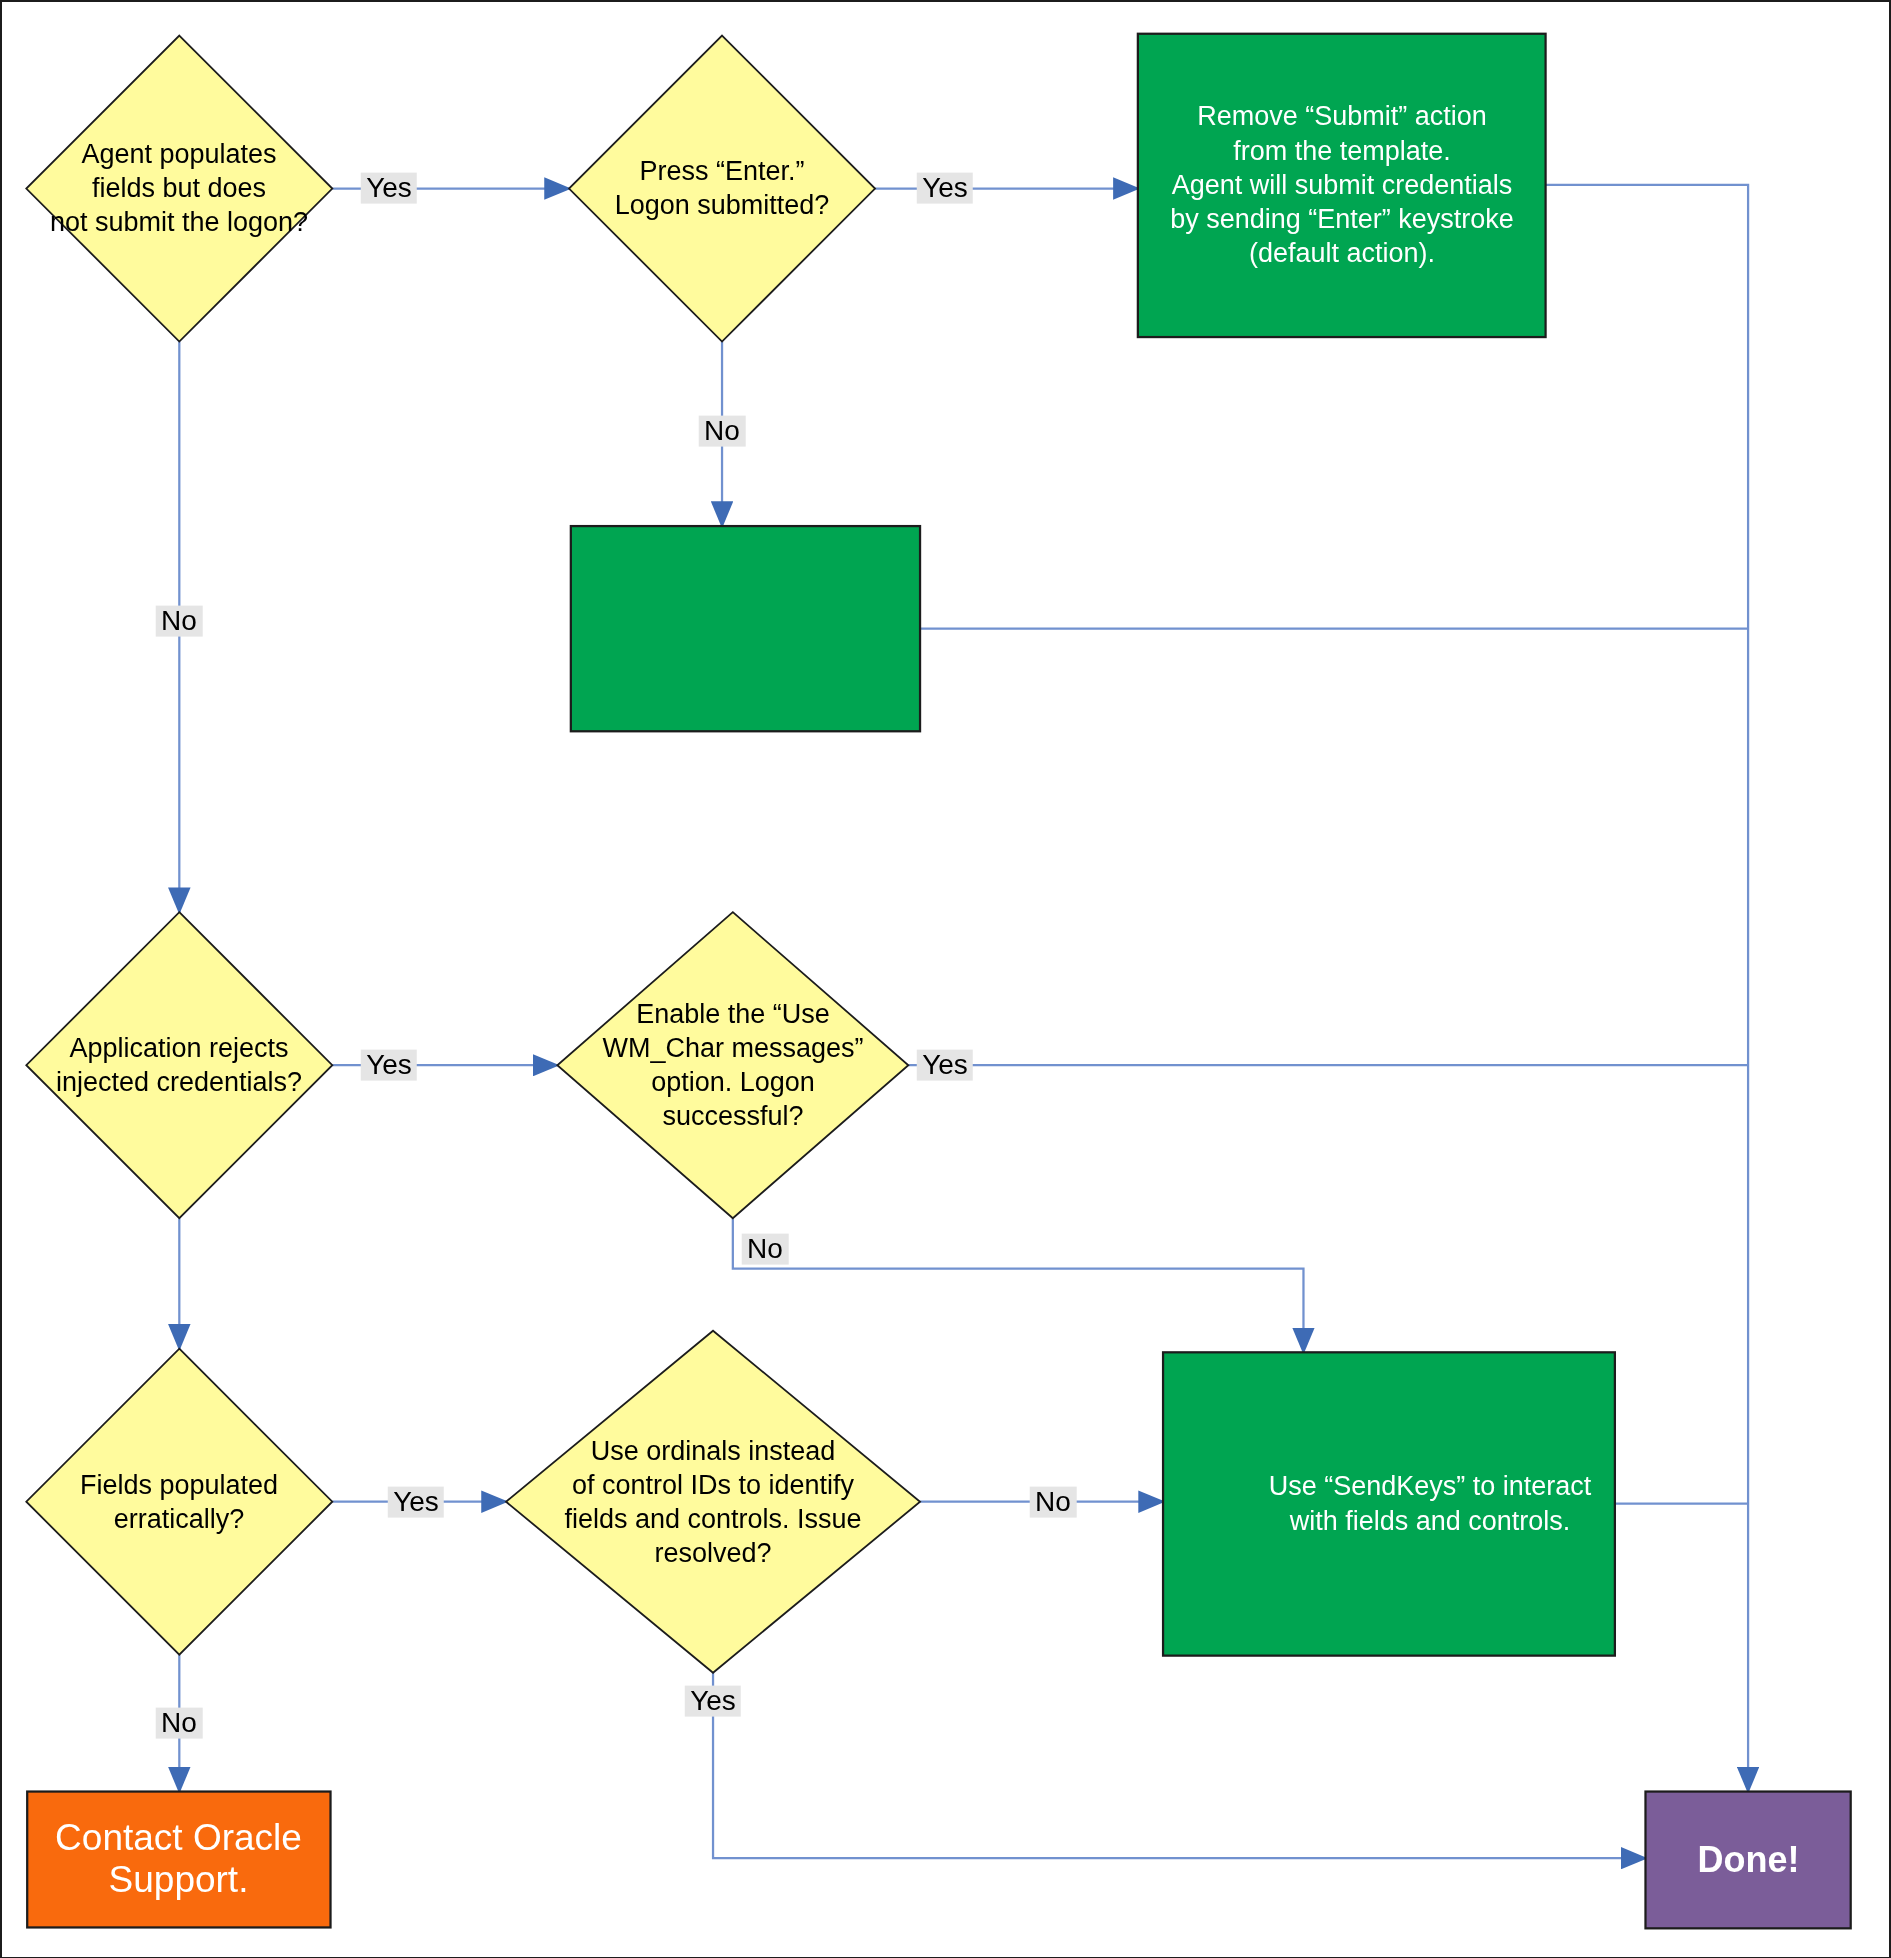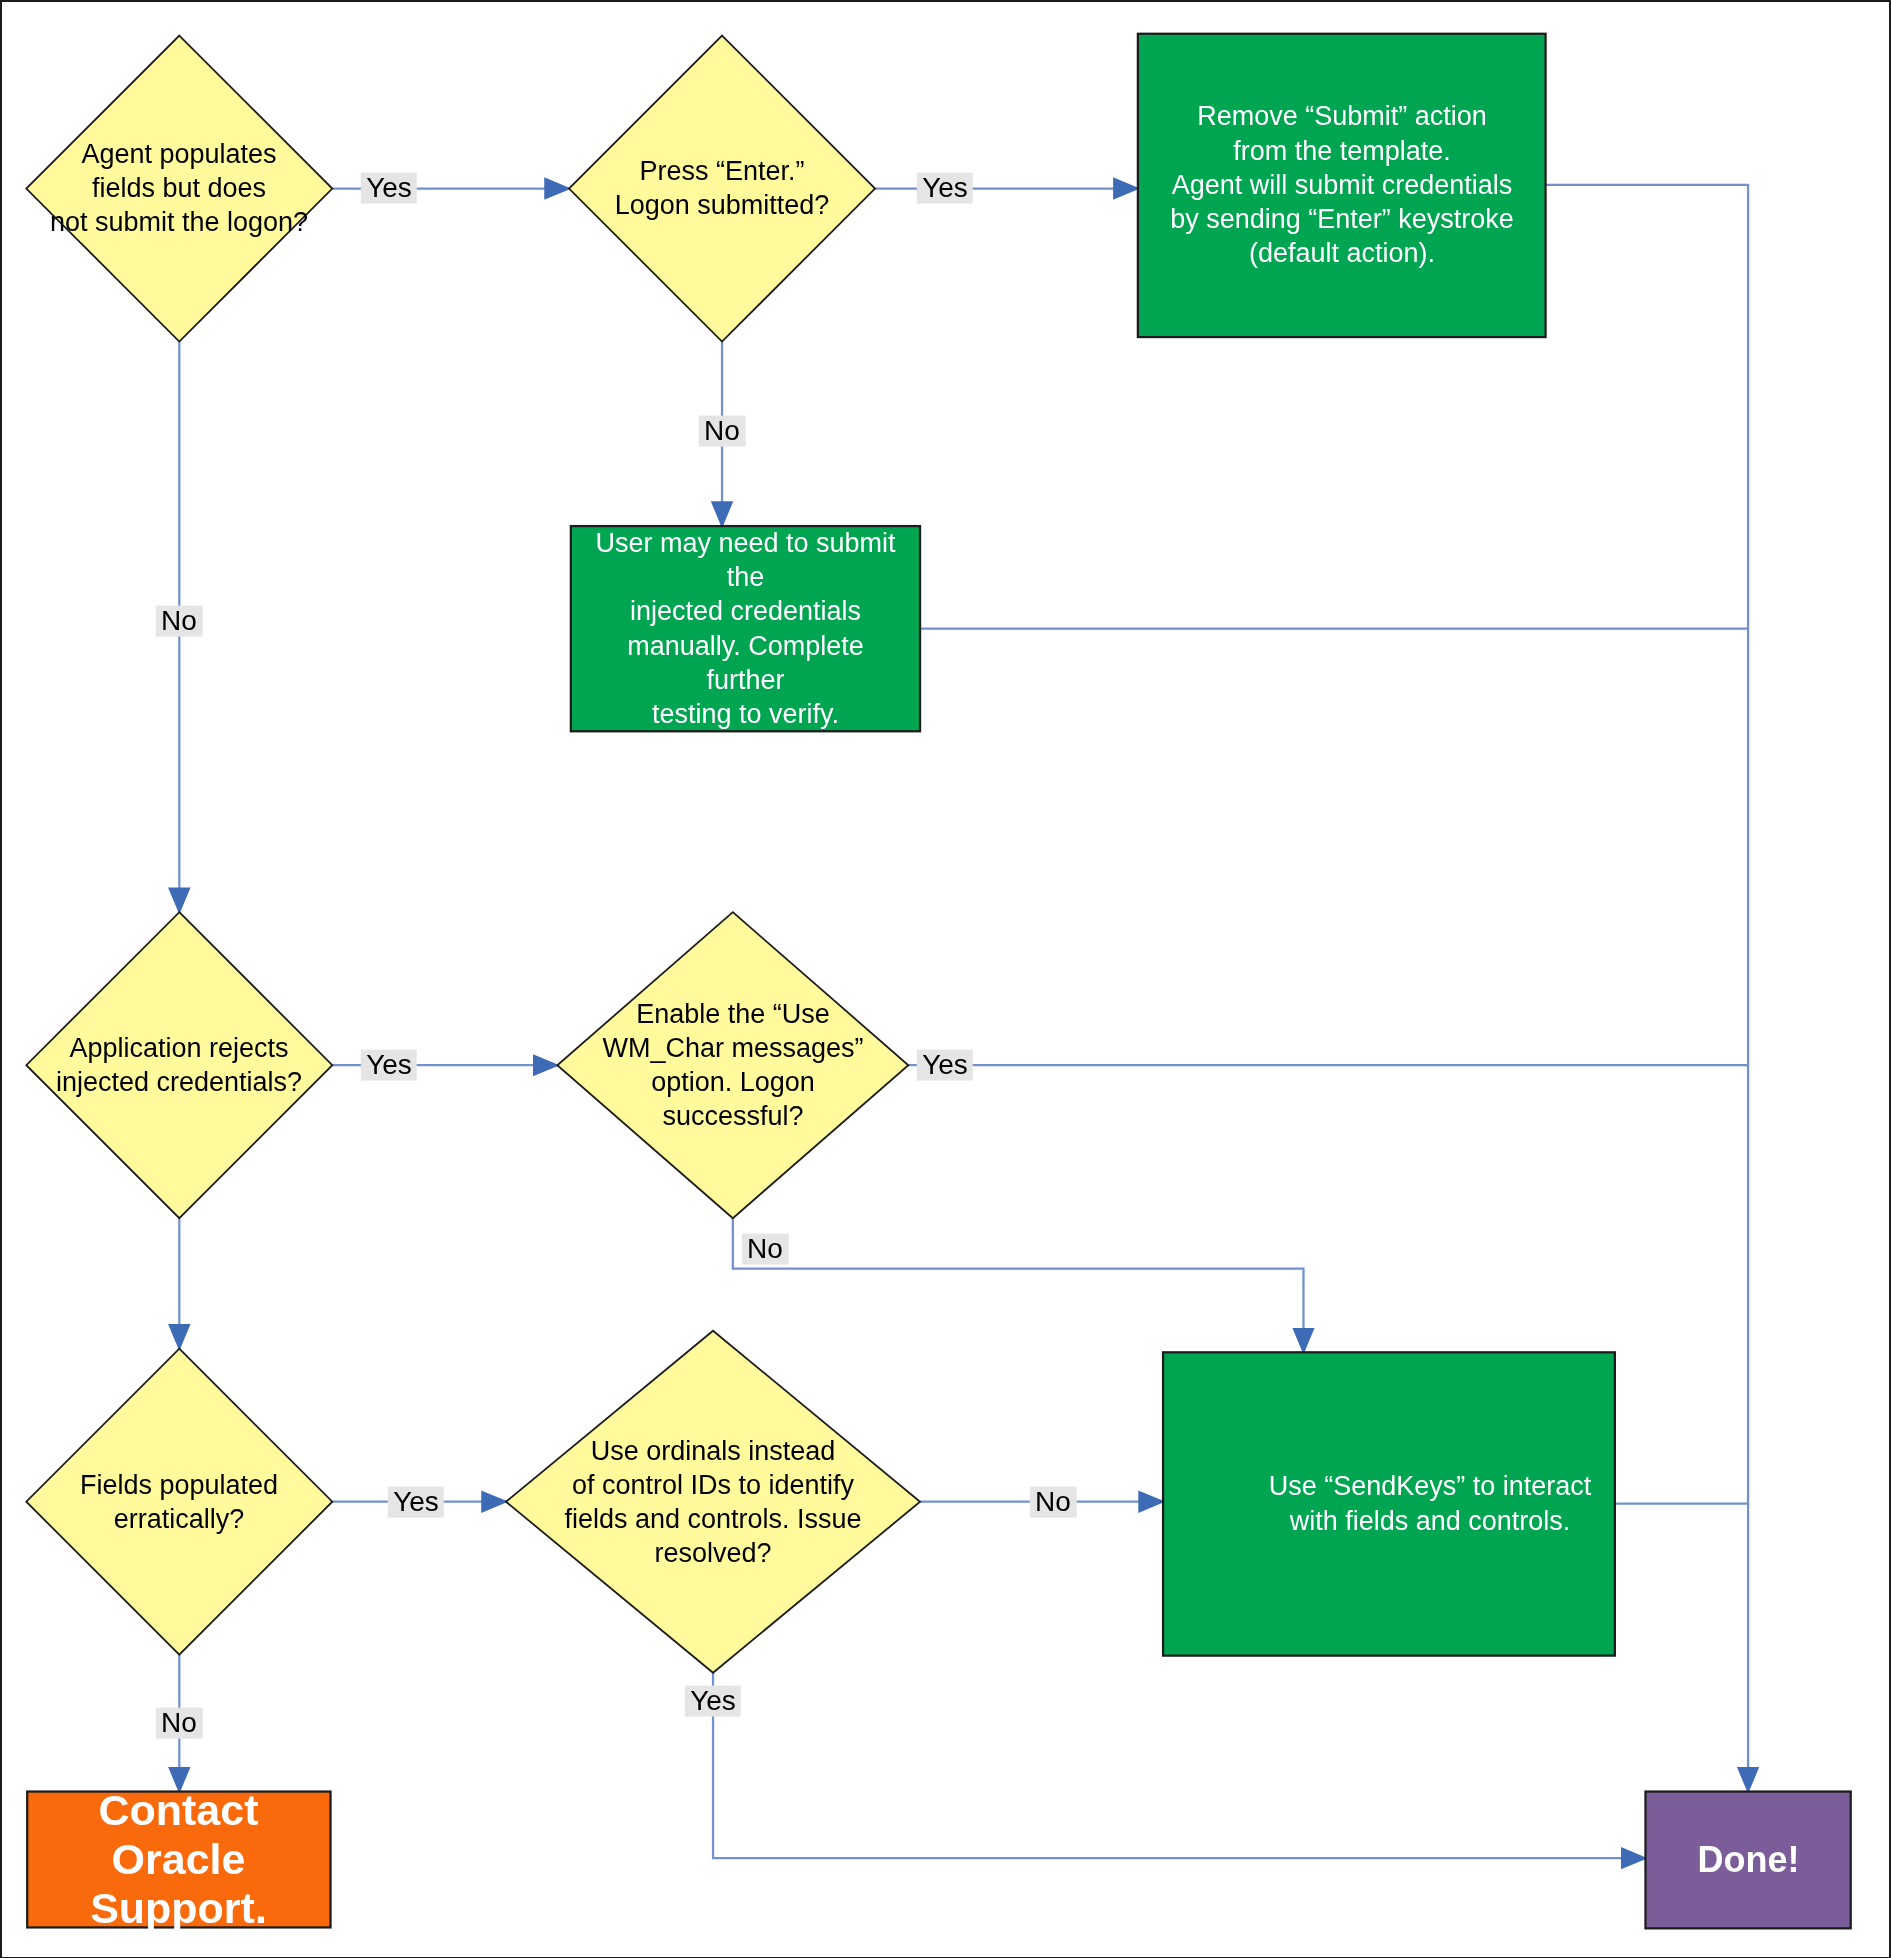--- a/index.html
+++ b/index.html
@@ -74,22 +74,22 @@
     line-height: 1.26;
     color: var(--text-dark);
   }
   .process-text {
     font-size: 27px;
     line-height: 1.27;
     color: var(--text-light);
     padding: 19px;
   }
   .alert-text {
-    font-size: 43px;
-    font-weight: bold;
+    font-size: 37px;
+    font-weight: normal;
     color: var(--text-light);
   }
   .terminal-text {
     font-size: 36px;
     font-weight: bold;
     color: var(--text-light);
   }
   .edge-label {
     position: absolute;
     transform: translate(-50%, -50%);
@@ -148,24 +148,20 @@
 
   <div class="node-text decision-text" style="left:576px; top:87px; width:288px; height:198px;">Press “Enter.”
 Logon submitted?</div>
 
   <div class="node-text process-text" style="left:1136px; top:31.5px; width:408px; height:303px;">Remove “Submit” action
 from the template.
 Agent will submit credentials
 by sending “Enter” keystroke
 (default action).</div>
 
-  <div class="node-text process-text" style="left:569px; top:524px; width:349px; height:205px;">User may need to submit the
-injected credentials
-manually. Complete further
-testing to verify.</div>
 
   <div class="node-text decision-text" style="left:33px; top:964px; width:288px; height:198px;">Application rejects
 injected credentials?</div>
 
   <div class="node-text decision-text" style="left:578px; top:946px; width:306px; height:234px;">Enable the “Use
 WM_Char messages”
 option. Logon
 successful?</div>
 
   <div class="node-text decision-text" style="left:33px; top:1401px; width:288px; height:198px;">Fields populated

